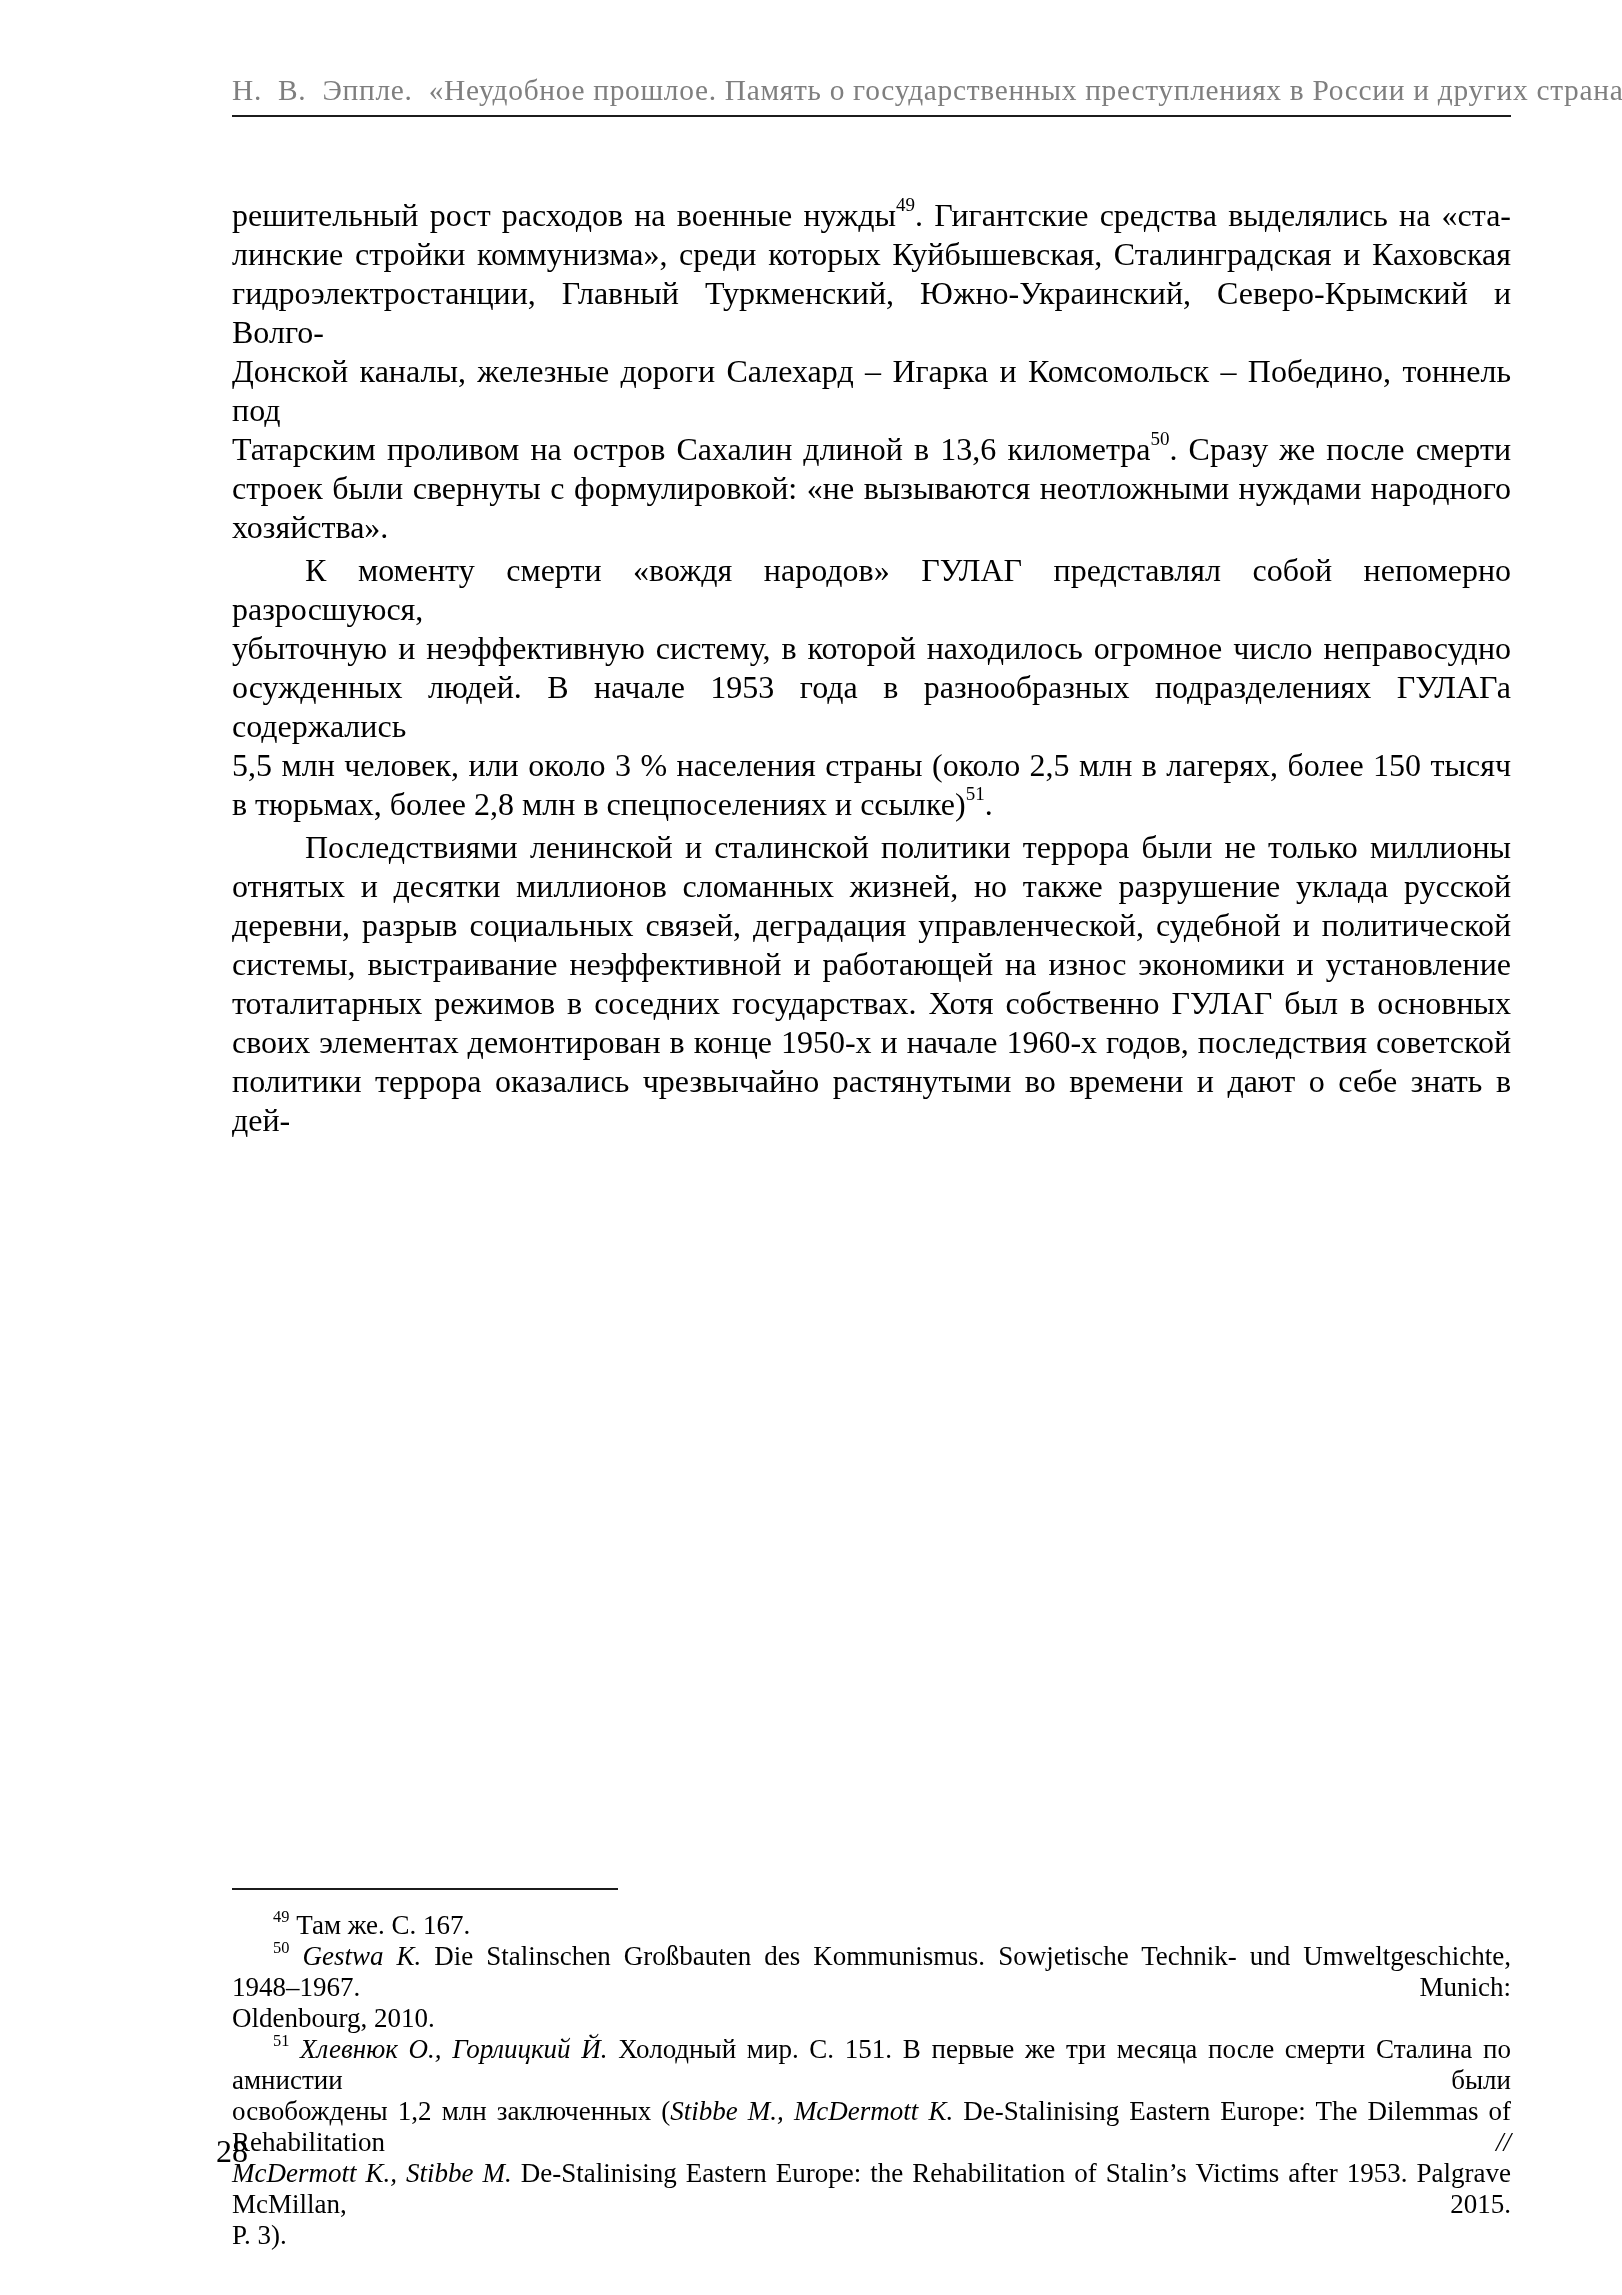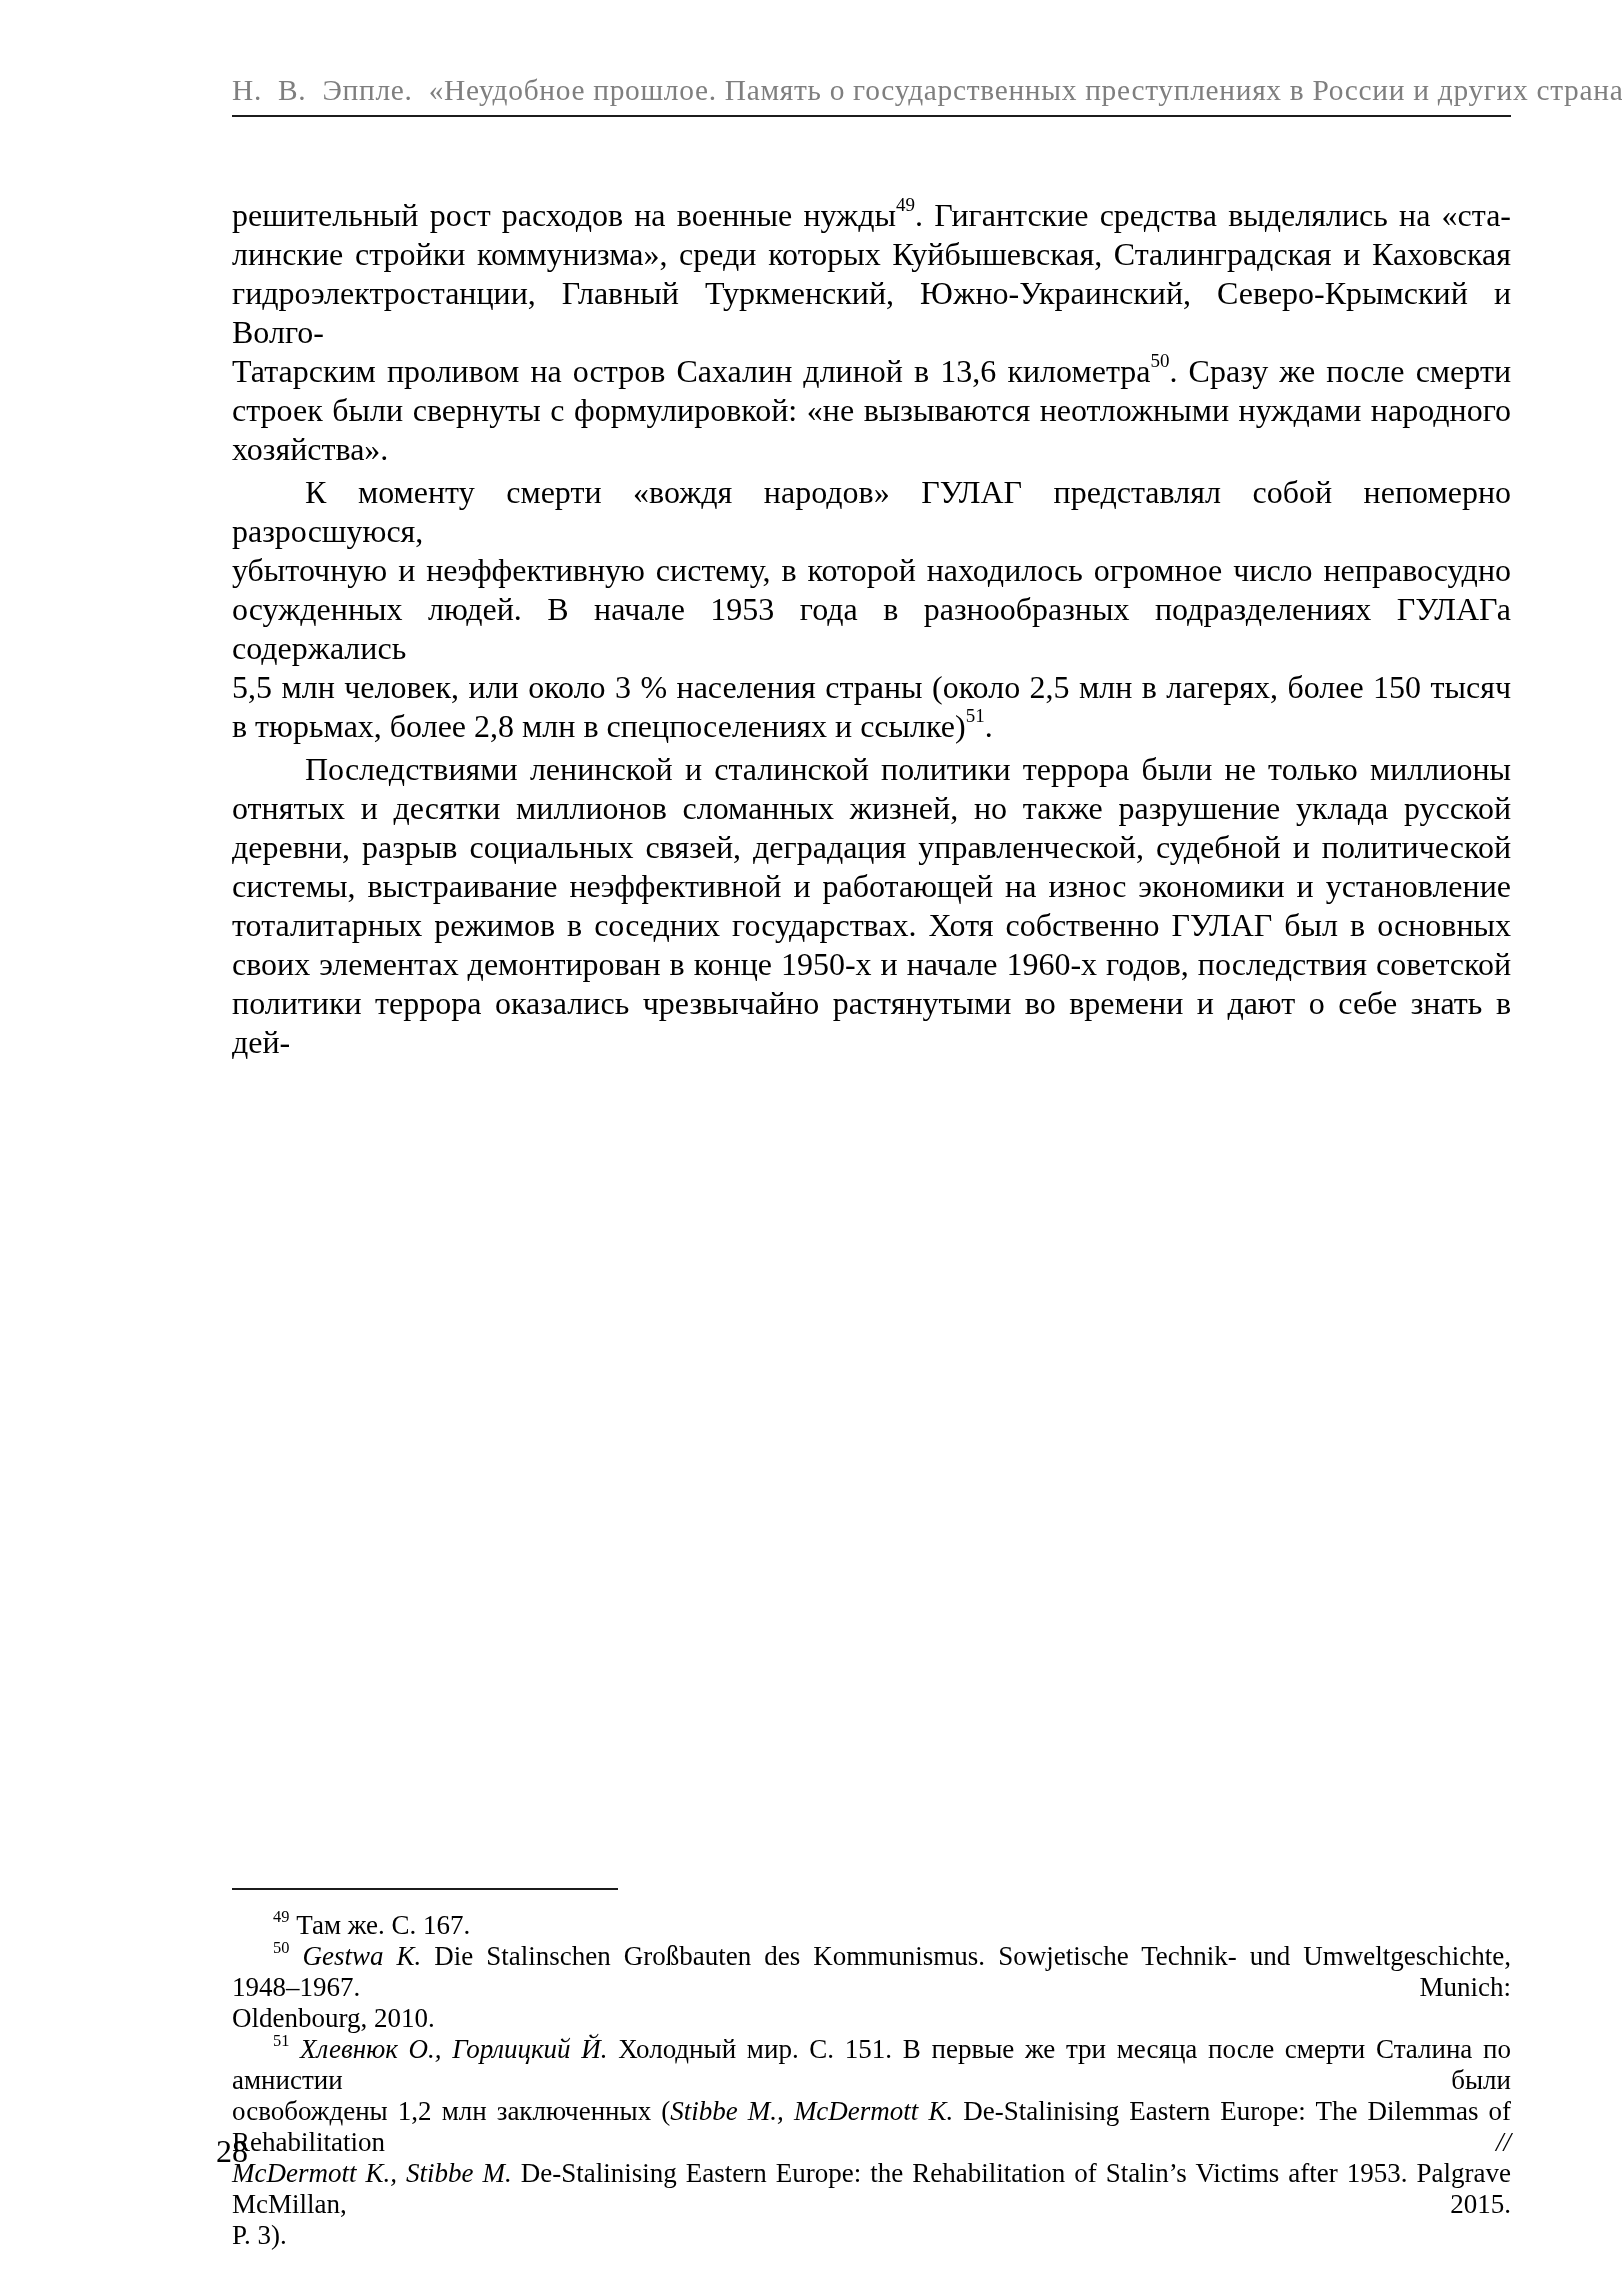--- a/index.html
+++ b/index.html
@@ -37,20 +37,21 @@
   <div class="running-header">
     <div class="rh-text">Н.&nbsp; В.&nbsp; Эппле. &nbsp;«Неудобное прошлое. Память о государственных преступлениях в России и других странах»</div>
     <div class="rh-rule"></div>
   </div>
 
   <div class="body-text">
     <div class="para">
       <div class="bl"><span>решительный рост расходов на военные нужды</span><sup class="fnref">49</sup><span>. Гигантские средства выделялись на «ста-</span></div>
       <div class="bl">линские стройки коммунизма», среди которых Куйбышевская, Сталинградская и Каховская</div>
       <div class="bl">гидроэлектростанции, Главный Туркменский, Южно-Украинский, Северо-Крымский и Волго-</div>
+      <div class="bl">Донской каналы, железные дороги Салехард – Игарка и Комсомольск – Победино, тоннель под</div>
       <div class="bl"><span>Татарским проливом на остров Сахалин длиной в 13,6 километра</span><sup class="fnref">50</sup><span>. Сразу же после смерти</span></div>
       <div class="bl">строек были свернуты с формулировкой: «не вызываются неотложными нуждами народного</div>
       <div class="bl last">хозяйства».</div>
     </div>
     <div class="para">
       <div class="bl indent">К моменту смерти «вождя народов» ГУЛАГ представлял собой непомерно разросшуюся,</div>
       <div class="bl">убыточную и неэффективную систему, в которой находилось огромное число неправосудно</div>
       <div class="bl">осужденных людей. В начале 1953 года в разнообразных подразделениях ГУЛАГа содержались</div>
       <div class="bl">5,5 млн человек, или около 3 % населения страны (около 2,5 млн в лагерях, более 150 тысяч</div>
       <div class="bl last"><span>в тюрьмах, более 2,8 млн в спецпоселениях и ссылке)</span><sup class="fnref">51</sup><span>.</span></div>

